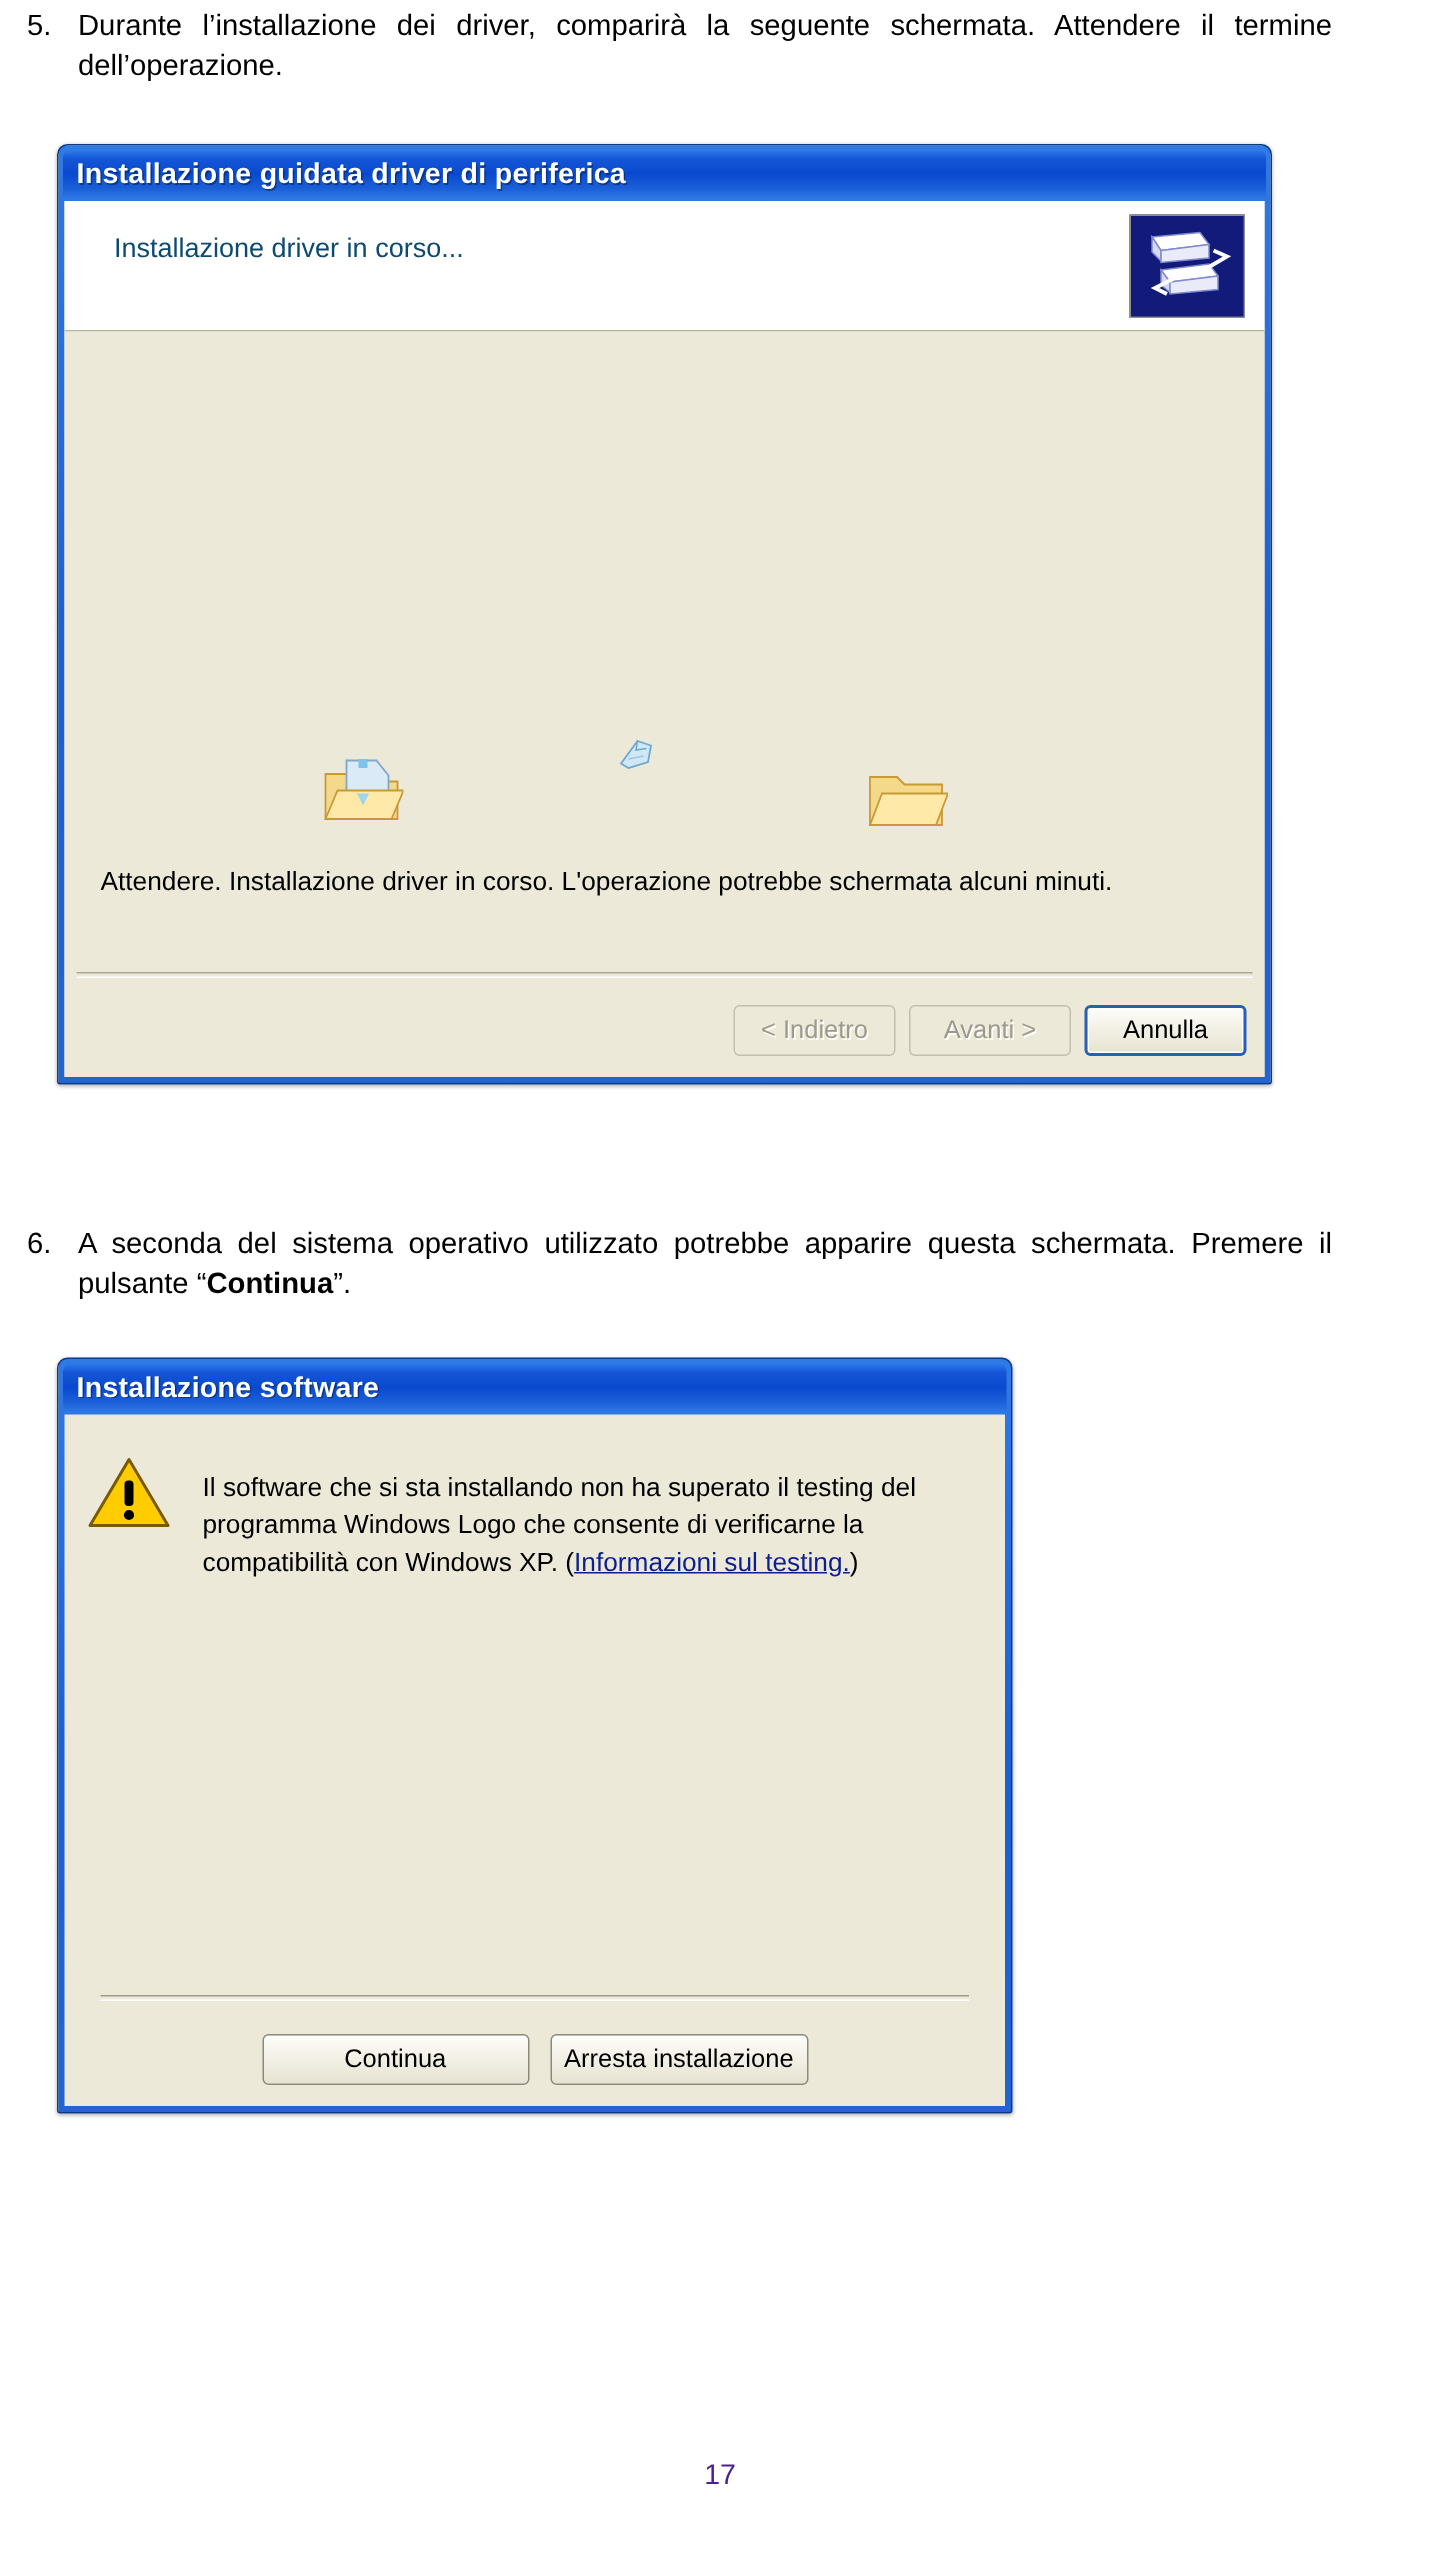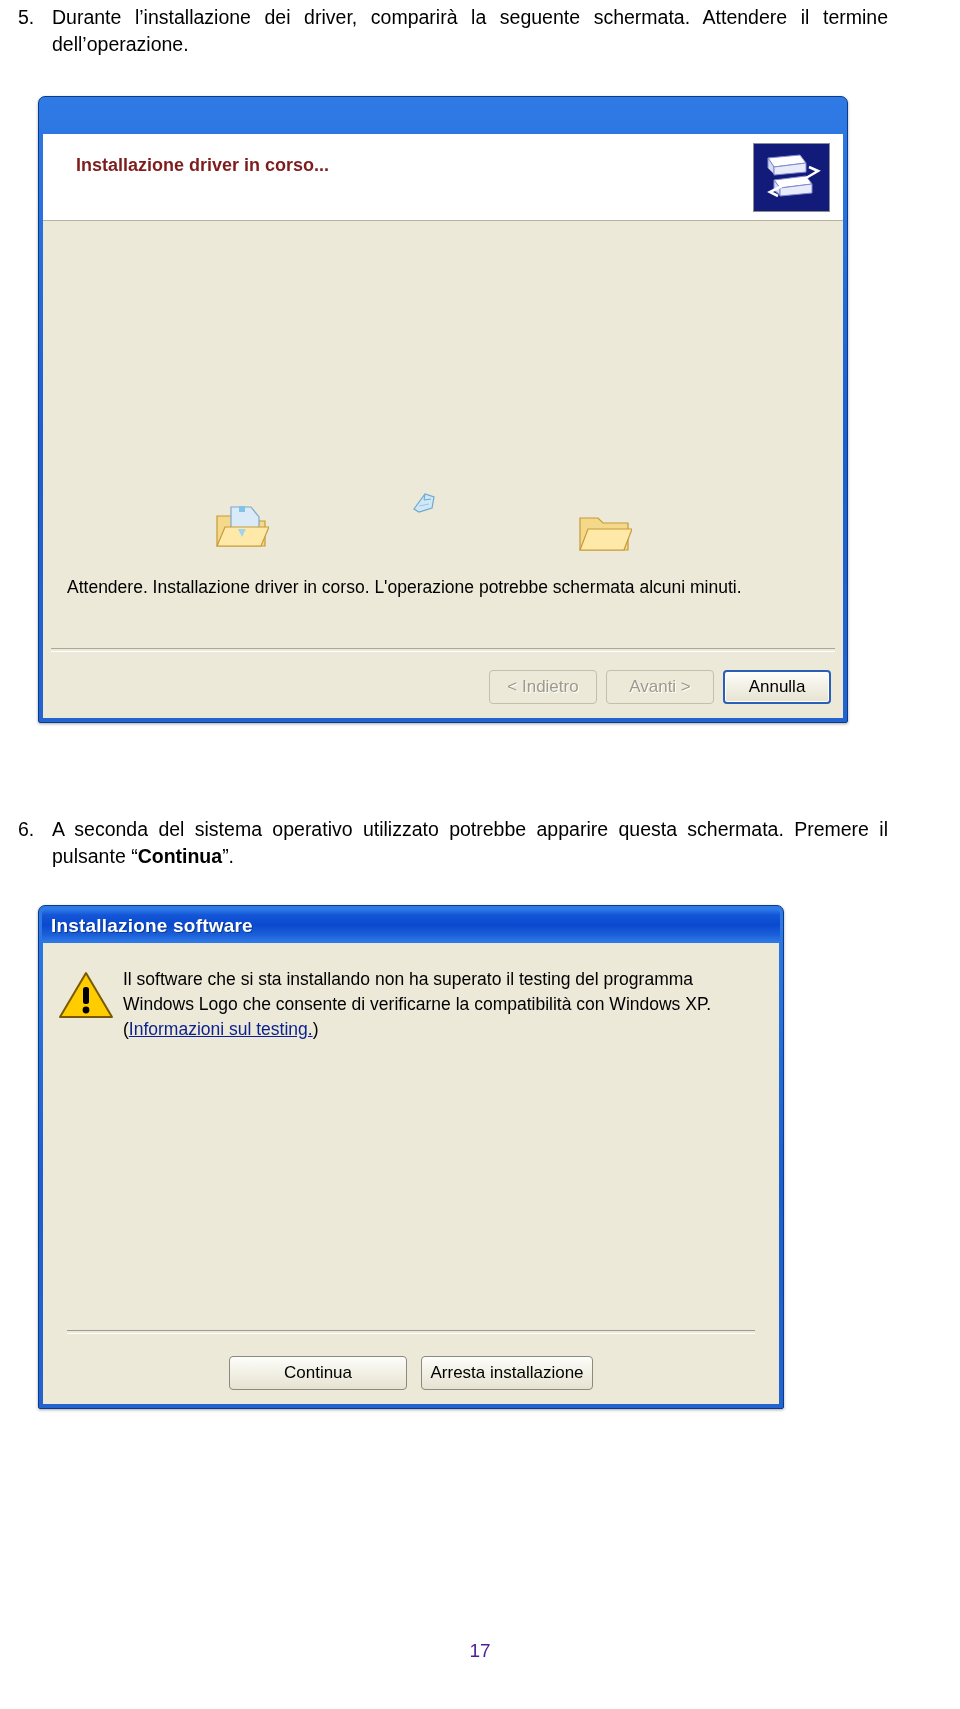--- a/index.html
+++ b/index.html
@@ -93,22 +93,22 @@
     border-bottom: 1px solid #b6b39c;
     height: 86px;
     position: relative;
     flex: 0 0 86px;
   }
   .wiz-header-title {
     position: absolute;
     left: 33px;
     top: 21px;
     font-size: 18px;
-    font-weight: bold;
-    color: #7f1d1d;
+    font-weight: normal;
+    color: #0c4a6e;
   }
   .wiz-header-icon {
     position: absolute;
     right: 13px;
     top: 9px;
     width: 75px;
     height: 67px;
     background: #101a7d;
     border: 1px solid #8e8e8e;
     overflow: hidden;
@@ -190,21 +190,21 @@
   }
   .xp-btn.default {
     border: 2px solid #2a5fb8;
     box-shadow: inset 0 0 0 1px #ffffff;
   }
 
   
   #dlg-warning {
     left: 38px;
     top: 905px;
-    width: 746px;
+    width: 637px;
     height: 504px;
   }
   #dlg-warning .xp-body {
     position: absolute;
     left: 4px; right: 4px; top: 37px; bottom: 4px;
     background: #ece9d8;
   }
   .warn-row {
     position: absolute;
     left: 14px;
@@ -219,21 +219,21 @@
     height: 52px;
     margin-right: 8px;
     margin-top: 2px;
   }
   .warn-texts {
     flex: 1 1 auto;
     font-size: 17.5px;
     line-height: 25px;
     color: #000;
   }
-  .warn-texts p { margin: 0; }
+  .warn-texts p { margin: 12px; }
   .warn-p2 { margin-top: 24px !important; }
   .warn-link {
     color: #0b1f8e;
     text-decoration: underline;
     cursor: pointer;
   }
   .warn-sep {
     position: absolute;
     left: 24px;
     right: 24px;
@@ -267,20 +267,23 @@
 </head>
 <body>
 
 <div class="instruction" id="instr-5">
   <span class="num">5.</span>
   <span class="body">Durante l’installazione dei driver, comparirà la seguente schermata. Attendere il termine dell’operazione.</span>
 </div>
 
 <div class="xp-window framed" id="dlg-wizard">
 
+  <div class="xp-titlebar">
+    <span class="xp-title">Installazione guidata driver di periferica</span>
+  </div>
 
   <div class="xp-body">
 
     <div class="wiz-header">
       <div class="wiz-header-title">Installazione driver in corso...</div>
       <div class="wiz-header-icon">
         <svg width="75" height="67" viewBox="0 0 75 67" xmlns="http://www.w3.org/2000/svg">
           <rect x="0" y="0" width="75" height="67" fill="#131b7a"></rect>
           <g fill="#ffffff" stroke="#7f8ad0" stroke-width="1">
             <polygon points="14,14 46,11 52,19 20,23"></polygon>

